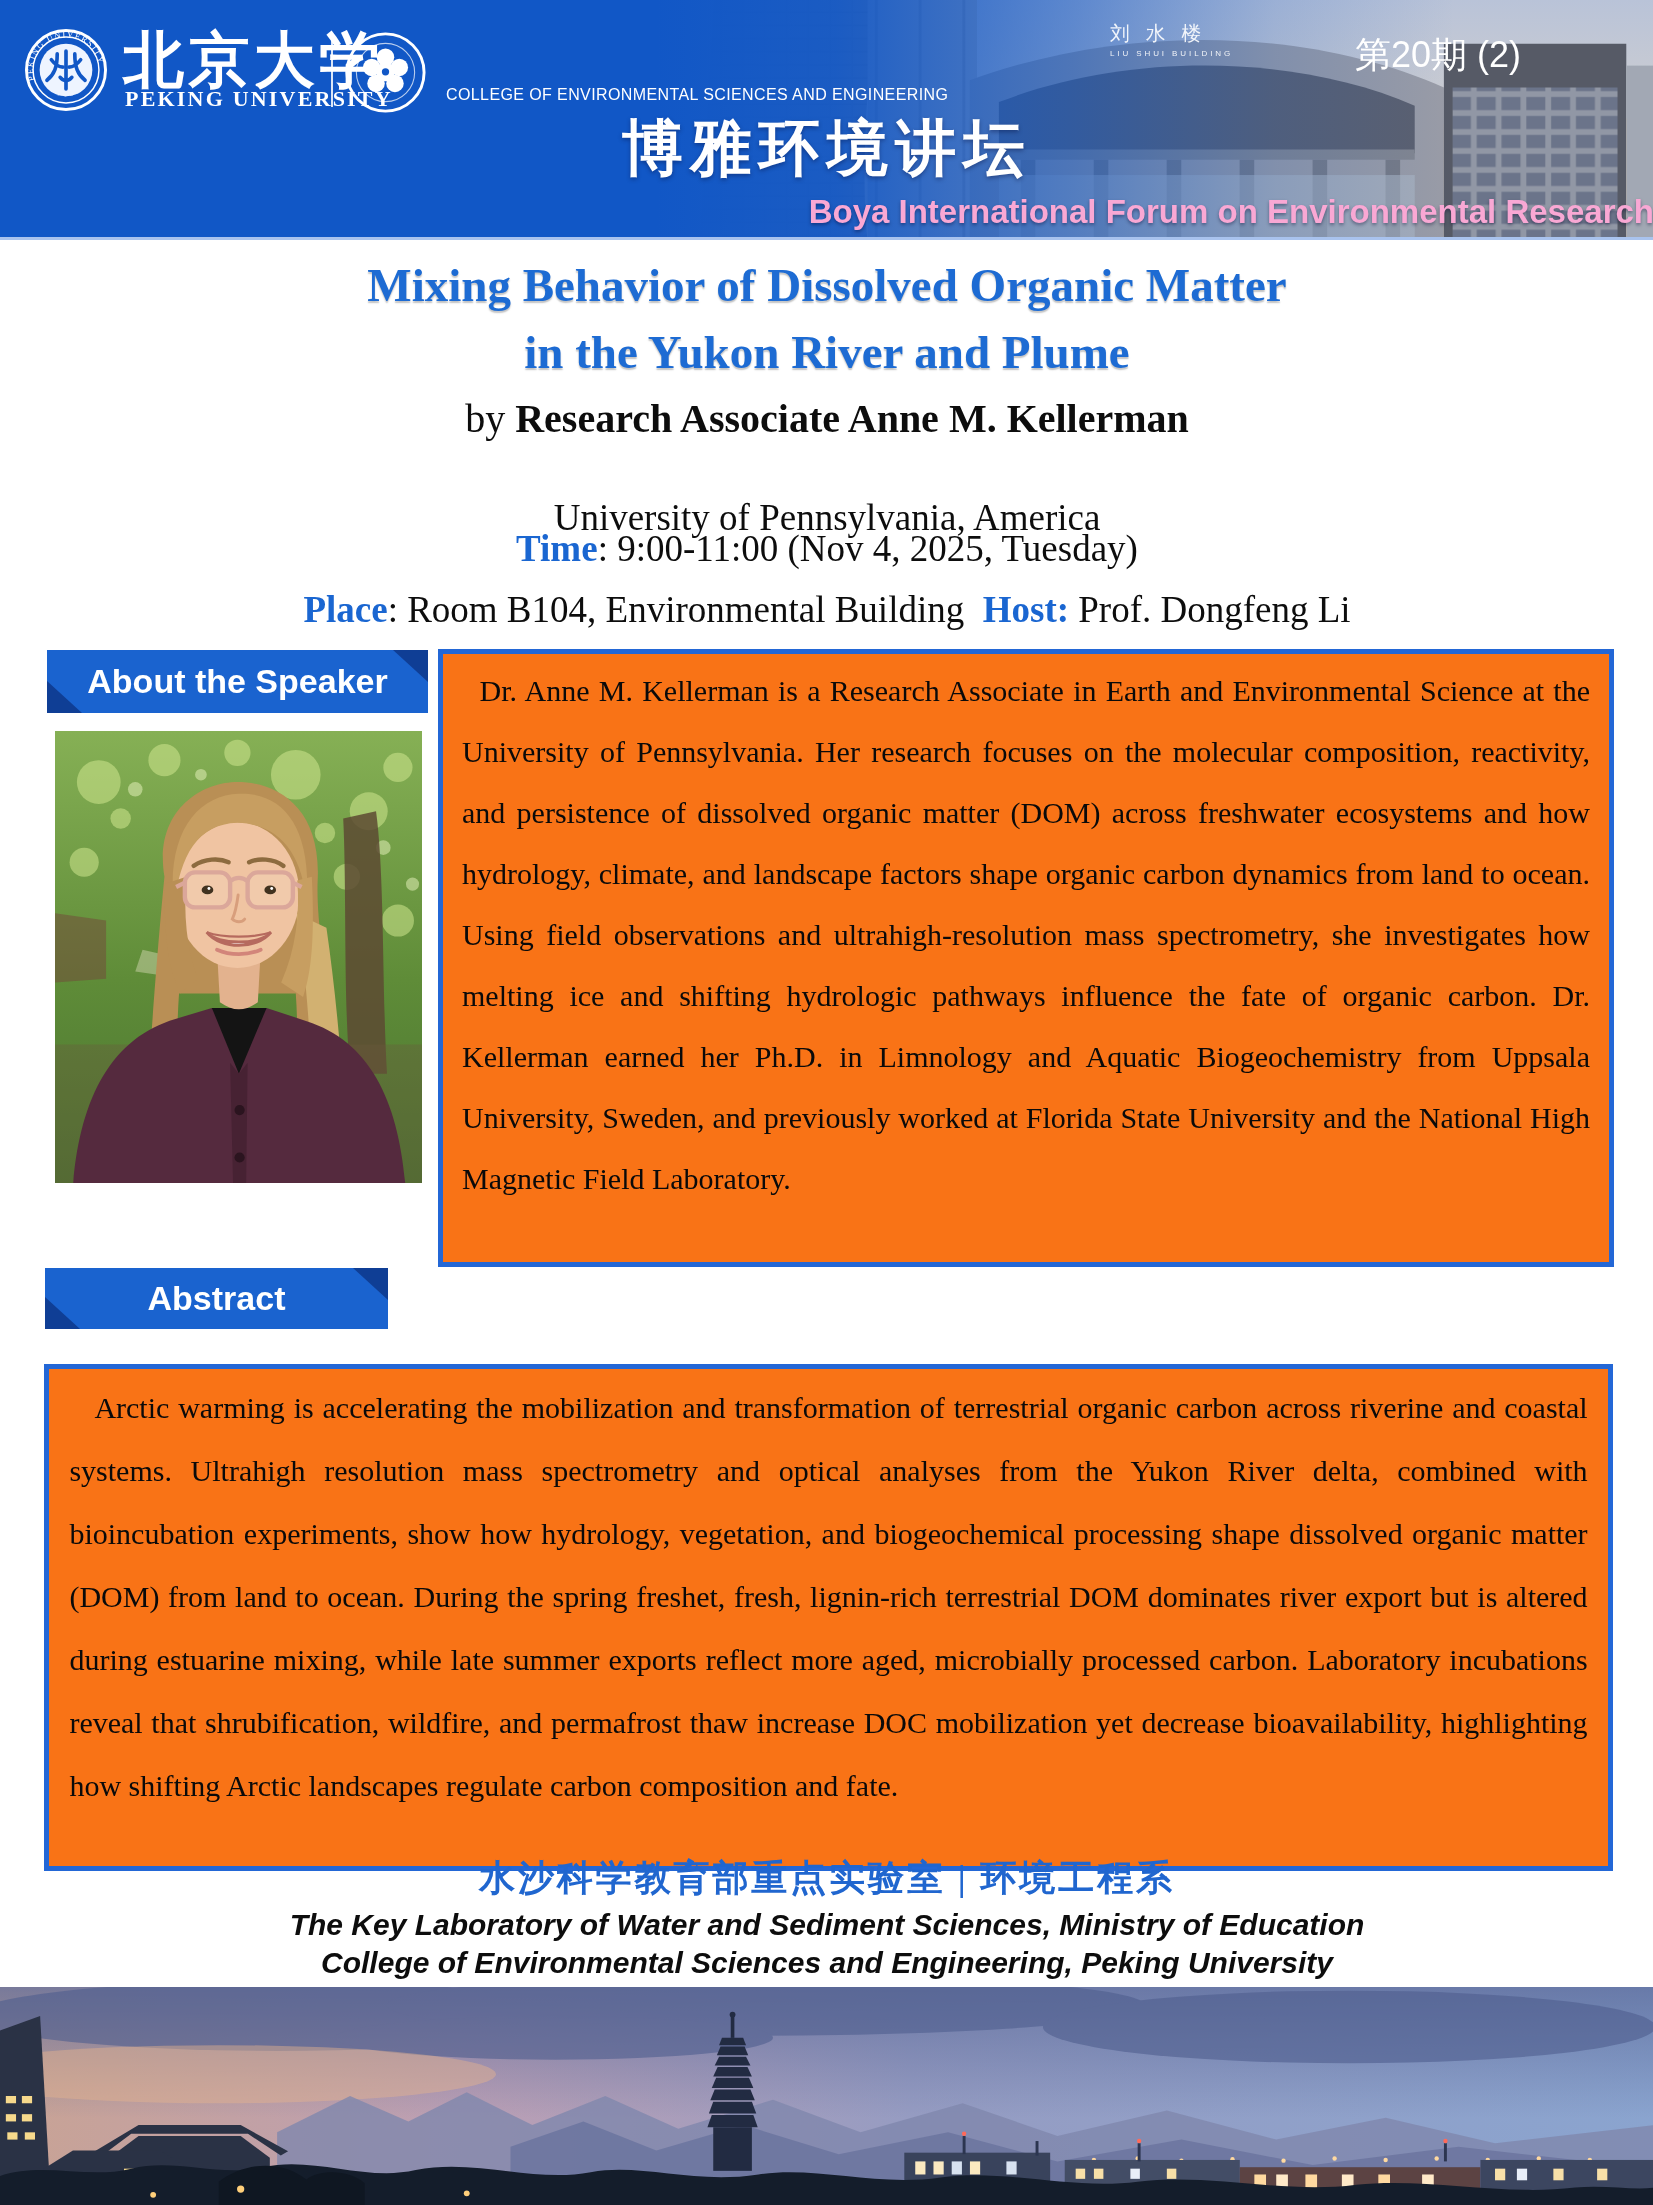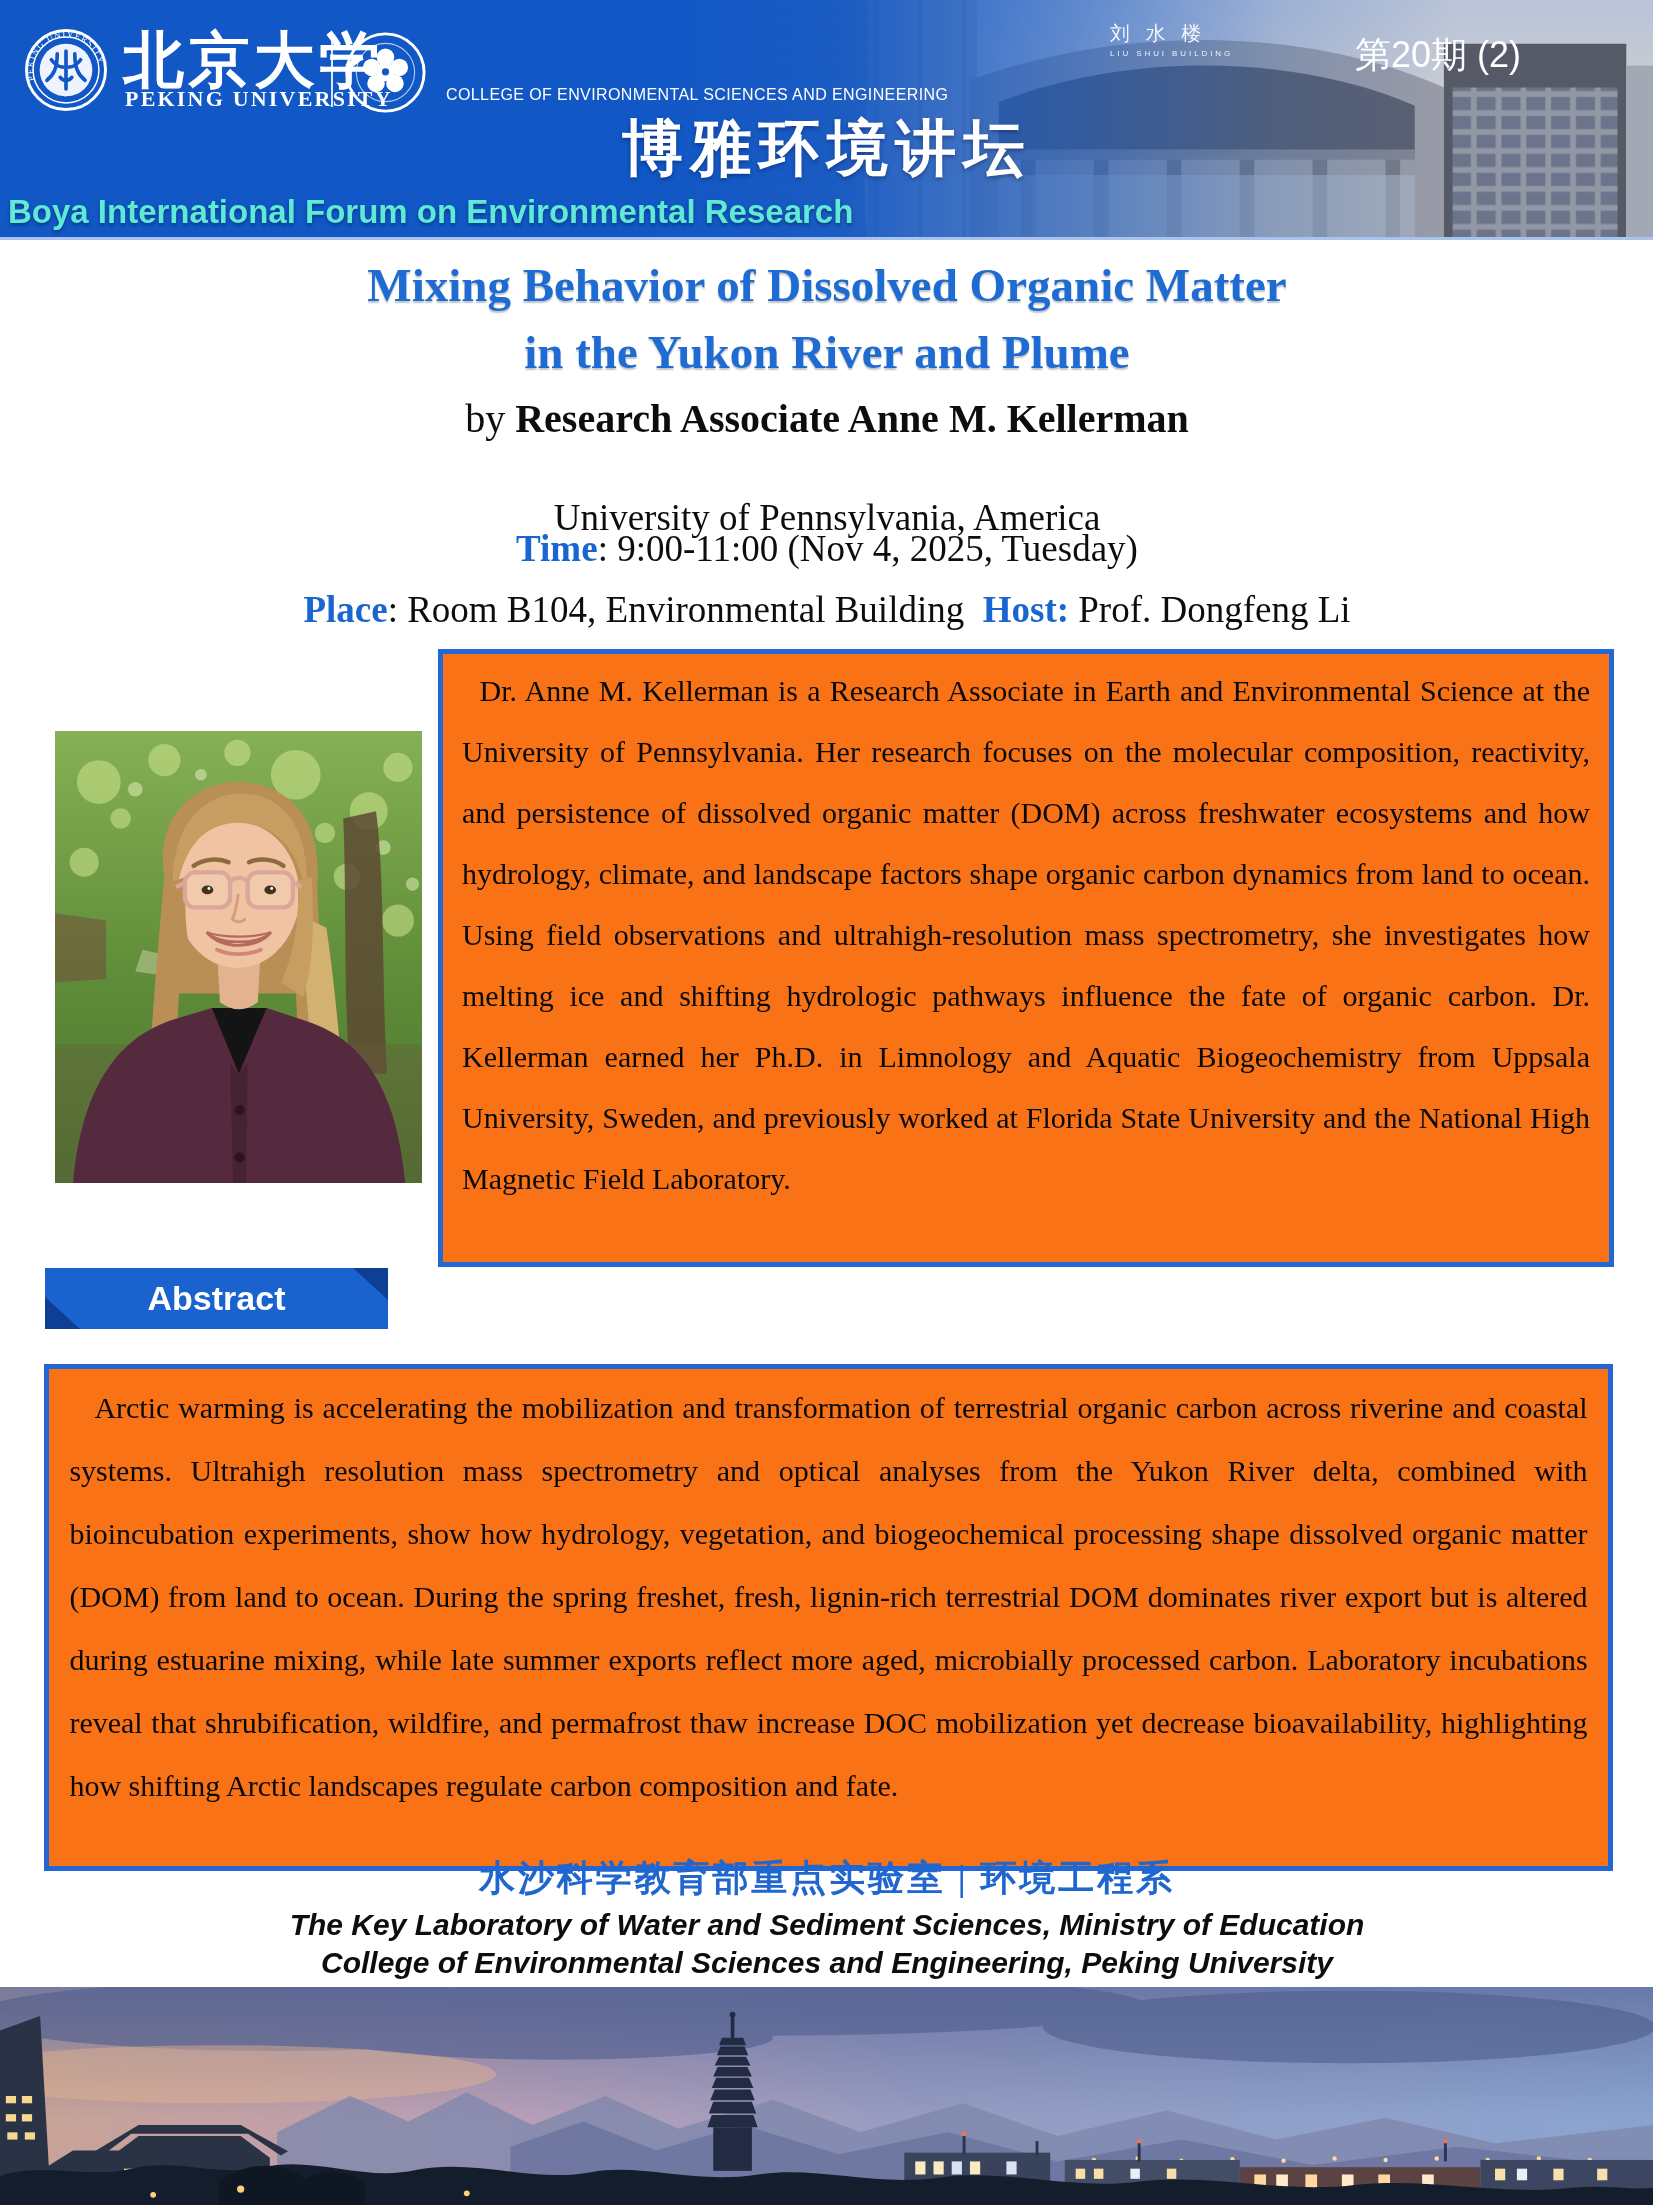--- a/index.html
+++ b/index.html
@@ -15,21 +15,21 @@
   .pku-seal{position:absolute;left:25px;top:29px;width:82px;height:82px;}
   .pku-cn{position:absolute;left:123px;top:20.4px;font-size:61px;font-weight:bold;color:#fff;letter-spacing:4.4px;}
   .pku-en{position:absolute;left:125px;top:86px;font-size:22px;color:#fff;letter-spacing:2.2px;font-weight:bold;}
   .logo-sep{position:absolute;left:331px;top:34px;width:1.5px;height:73px;background:rgba(255,255,255,.85);}
   .cese-seal{position:absolute;left:344px;top:31px;width:83px;height:83px;}
   .cese-cn{position:absolute;left:445px;top:22px;font-size:53px;font-weight:bold;color:#fff;letter-spacing:1.5px;font-family:"Liberation Serif",serif;}
   .cese-en{position:absolute;left:446px;top:86px;font-size:16px;color:#fff;letter-spacing:0.4px;font-family:"Liberation Sans",sans-serif;}
   .issue{position:absolute;left:1355px;top:31px;font-size:36px;color:#fff;font-family:"Liberation Sans","Liberation Serif",sans-serif;}
   .forum-cn{position:absolute;left:0;right:0;top:108px;text-align:center;font-size:61px;font-weight:bold;color:#fff;
             letter-spacing:7.3px;text-shadow:0 2.2px 4.4px rgba(0,0,40,.35);}
-  .forum-en{position:absolute;left:0;right:0;top:193px;text-align:left;font-size:33px;font-weight:bold;color:#5eead4;
+  .forum-en{position:absolute;left:0;right:0;top:193px;text-align:right;font-size:33px;font-weight:bold;color:#f9a8d4;
             font-family:"Liberation Sans",sans-serif;text-shadow:0 1.5px 3.6px rgba(0,0,40,.4);margin-left:8px;}
   .bsign{position:absolute;left:1110px;top:20.4px;color:rgba(255,255,255,.9);text-align:left;}
   .bsign .cn{font-size:19.7px;letter-spacing:16px;}
   .bsign .en{font-size:8px;letter-spacing:2.9px;margin-top:1.5px;font-family:"Liberation Sans",sans-serif;}
 
   
   .tline{position:absolute;left:0;right:0;text-align:center;white-space:nowrap;}
   .t1{top:258px;font-size:47px;font-weight:bold;color:#1d6bd3;text-shadow:0 1.5px 1.5px rgba(120,120,120,.45);}
   .t2{top:325px;font-size:47px;font-weight:bold;color:#1d6bd3;text-shadow:0 1.5px 1.5px rgba(120,120,120,.45);}
   .byline{top:395px;font-size:40px;color:#0d0d0d;}
@@ -176,20 +176,25 @@
     <div class="forum-en">Boya International Forum on Environmental Research</div>
   </div>
 
   <div class="tline t1">Mixing Behavior of Dissolved Organic Matter</div>
   <div class="tline t2">in the Yukon River and Plume</div>
   <div class="tline byline"><span>by </span><b>Research Associate Anne M. Kellerman</b></div>
   <div class="tline affil">University of Pennsylvania, America</div>
   <div class="tline meta meta1"><span class="blab">Time</span><span>: 9:00-11:00 (Nov 4, 2025, Tuesday)</span></div>
   <div class="tline meta meta2"><span class="blab">Place</span><span>: Room B104, Environmental Building</span><span>&nbsp;&nbsp;</span><span class="blab">Host:</span><span> Prof. Dongfeng Li</span></div>
 
+  <div class="banner" id="banner-about">
+    <span class="fold-tr"></span>
+    <span class="fold-bl"></span>
+    <span>About the Speaker</span>
+  </div>
 
   <svg class="speaker-photo" viewBox="0 0 503 620" preserveAspectRatio="none">
     <defs>
       <linearGradient id="leaves" x1="0" y1="0" x2="0" y2="1">
         <stop offset="0" stop-color="#86b055"></stop>
           <stop offset="0.55" stop-color="#5f8c38"></stop>
           <stop offset="1" stop-color="#4a7431"></stop>
       </linearGradient>
     </defs>
     <rect width="503" height="620" fill="url(#leaves)"></rect>

